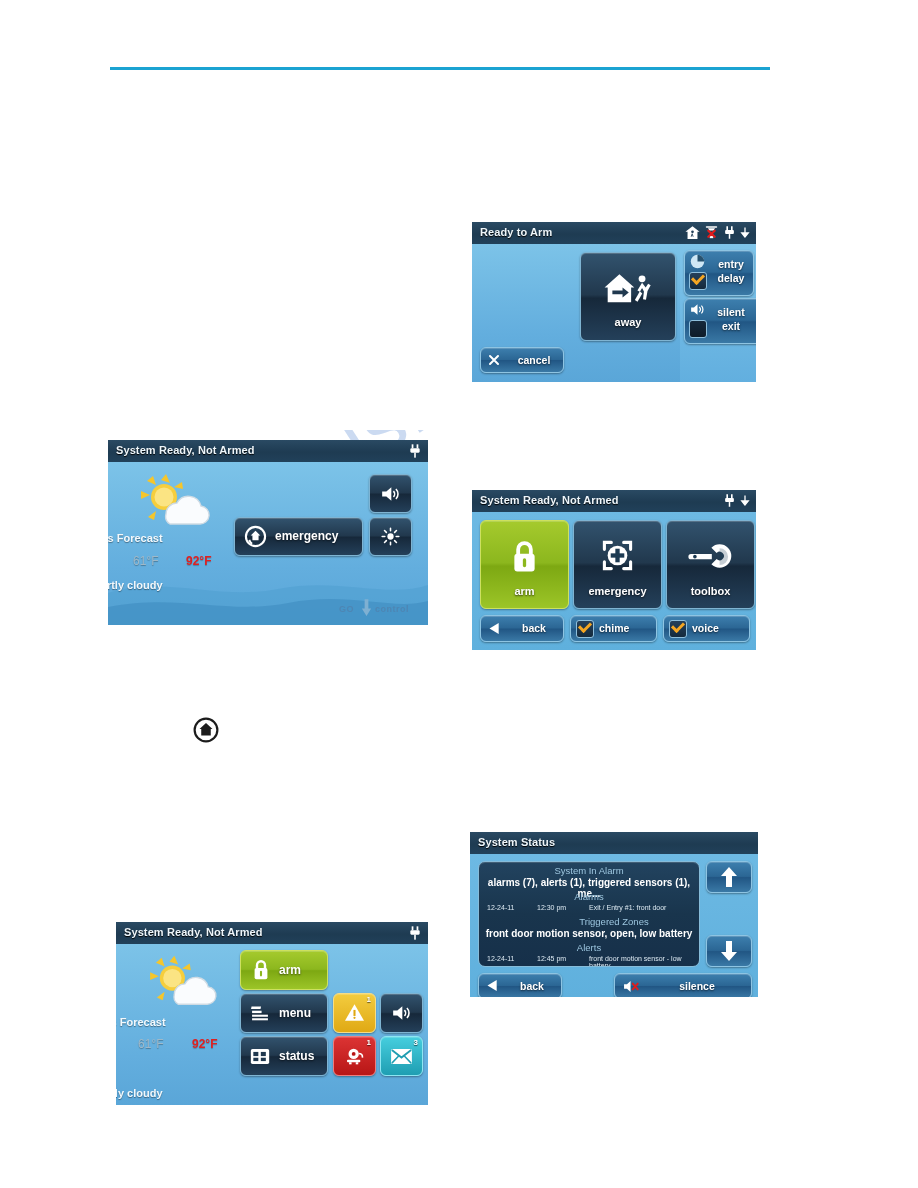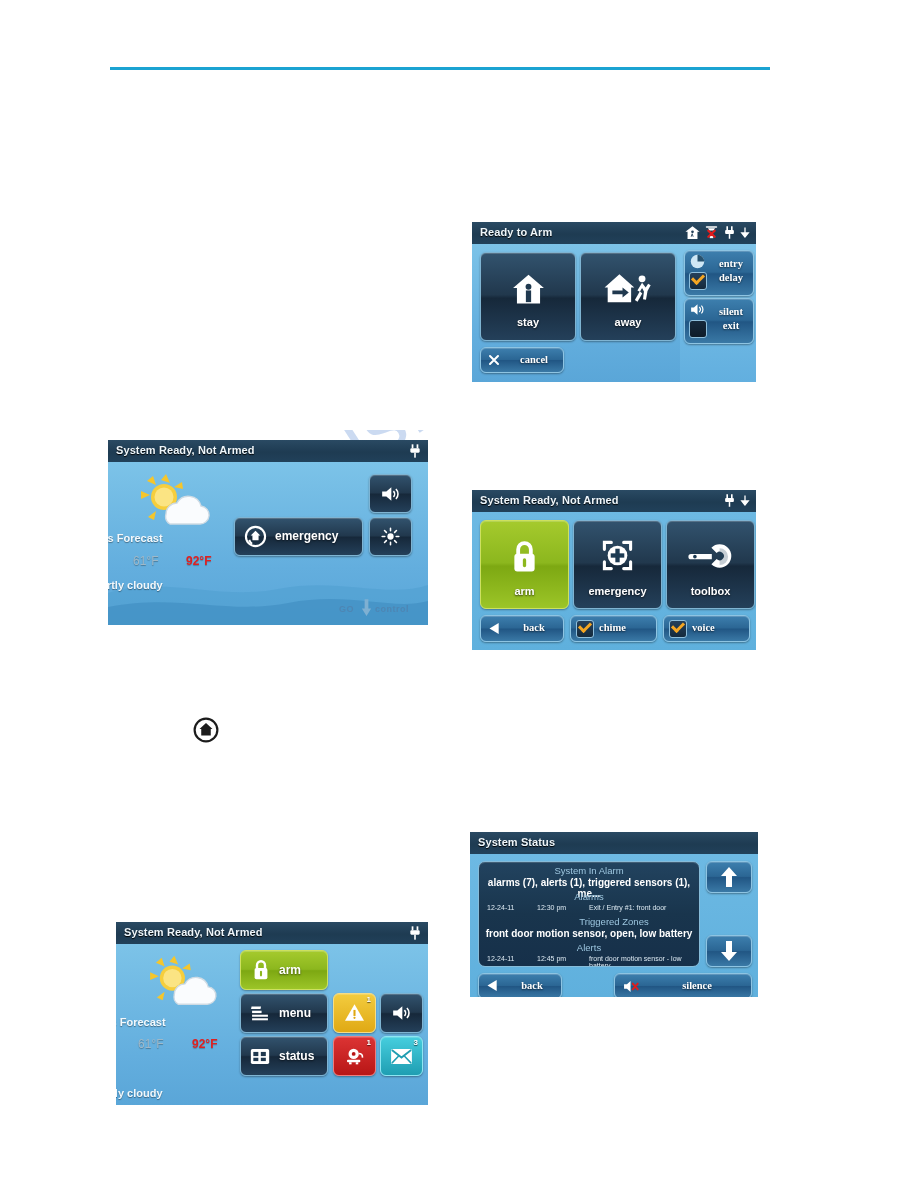--- a/index.html
+++ b/index.html
@@ -48,21 +48,20 @@
     box-shadow:0 1px 2px rgba(0,0,0,.35), inset 0 1px 0 rgba(255,255,255,.18);
     position:absolute;color:#fff;
   }
   .tile.green{
     background:linear-gradient(180deg,#a5ca2d 0%,#8cb71e 48%,#7da812 52%,#9cc528 100%);
     border:1px solid #cde15f;
   }
   .tile.blue-btn{
     background:linear-gradient(180deg,#3d7fae 0%,#2b6694 48%,#215684 52%,#3a79a6 100%);
     border:1px solid #8ec4e2;
-    font-family:Liberation Serif, serif;
   }
   .tile .lab{position:absolute;width:100%;text-align:center;font-size:11px;font-weight:bold;
     text-shadow:0 1px 2px rgba(0,0,0,.7);}
 
   .ico{display:block;fill:#fff;}
 
   
   .hdr-icons{position:absolute;right:5px;top:2px;display:flex;align-items:center;gap:2px;}
   .chk{
     position:absolute;width:16px;height:16px;border-radius:3px;
@@ -132,28 +131,20 @@
           <rect x="5" y="8" width="14" height="6.5" rx="1.6" fill="#fff"></rect>
           <rect x="10.8" y="14.5" width="2.4" height="7.5" fill="#fff"></rect>
         </svg>
         <svg width="12" height="17" viewBox="0 0 24 24">
           <path d="M12 2 v14 M12 21 l-6.5-8 h13 Z" stroke="#fff" stroke-width="2.6" fill="#fff"></path>
         </svg>
       </div>
     </div>
     <div class="body bodysky">
 
-      <div class="tile" style="left:8px;top:8px;width:94px;height:87px;">
-        <svg style="position:absolute;left:29px;top:18px;" width="37" height="37" viewBox="0 0 24 24">
-          <path class="ico" d="M12 2.5 L22 11 H19.5 V21 H4.5 V11 H2 Z"></path>
-          <circle cx="12" cy="10.2" r="1.9" fill="#20394f"></circle>
-          <rect x="10.3" y="12.6" width="3.4" height="7.6" fill="#20394f"></rect>
-        </svg>
-        <div class="lab" style="top:63px;">stay</div>
-      </div>
 
       <div class="tile" style="left:108px;top:8px;width:94px;height:87px;">
         <svg style="position:absolute;left:22px;top:17px;" width="50" height="38" viewBox="0 0 32 24">
           <path class="ico" d="M10.5 2.5 L20 11 H18 V20.5 H3 V11 H1 Z"></path>
           <path d="M6 13 h6.5 v-2 l4 3.2 -4 3.2 v-2 H6 Z" fill="#20394f"></path>
           <circle cx="25" cy="5.5" r="2.2" fill="#fff"></circle>
           <path d="M25 8 l-3 5 1.6 .8 1.4-2.4 1.2 2.2 -0.6 5 1.9 .2 1-5.6 2-3.6 -1.6-1 -1.6 2.4z" fill="#fff"></path>
           <path d="M23.6 13.5 l-3.2 5.6 1.7 1 3-5.3z" fill="#fff"></path>
         </svg>
         <div class="lab" style="top:63px;">away</div>
@@ -166,21 +157,21 @@
           <circle cx="12" cy="12" r="9.5" fill="#cfe7f5"></circle>
           <path d="M12 12 V2.5 A9.5 9.5 0 0 1 21.5 12 Z" fill="#27526f"></path>
         </svg>
         <div class="chk on" style="left:4px;top:21px;"></div>
         <div style="position:absolute;left:25px;top:6px;width:42px;text-align:center;font-size:10.5px;font-weight:bold;line-height:14px;text-shadow:0 1px 2px rgba(0,0,0,.6);">
           <div>entry</div>
           <div>delay</div>
         </div>
       </div>
 
-      <div class="tile blue-btn" style="left:212px;top:54px;width:68px;height:44px;">
+      <div class="tile blue-btn" style="left:212px;top:54px;width:68px;height:44px;padding-left:36px;">
         <svg style="position:absolute;left:3px;top:2px;" width="19" height="17" viewBox="0 0 24 24">
           <path class="ico" d="M3 9 h4 L12 4.5 v15 L7 15 H3 Z"></path>
           <path d="M14.5 8.5 a5 5 0 0 1 0 7" stroke="#fff" stroke-width="1.7" fill="none"></path>
           <path d="M17.5 6.5 a8 8 0 0 1 0 11" stroke="#fff" stroke-width="1.7" fill="none"></path>
         </svg>
         <div class="chk" style="left:4px;top:21px;"></div>
         <div style="position:absolute;left:25px;top:6px;width:42px;text-align:center;font-size:10.5px;font-weight:bold;line-height:14px;text-shadow:0 1px 2px rgba(0,0,0,.6);">
           <div>silent</div>
           <div>exit</div>
         </div>

